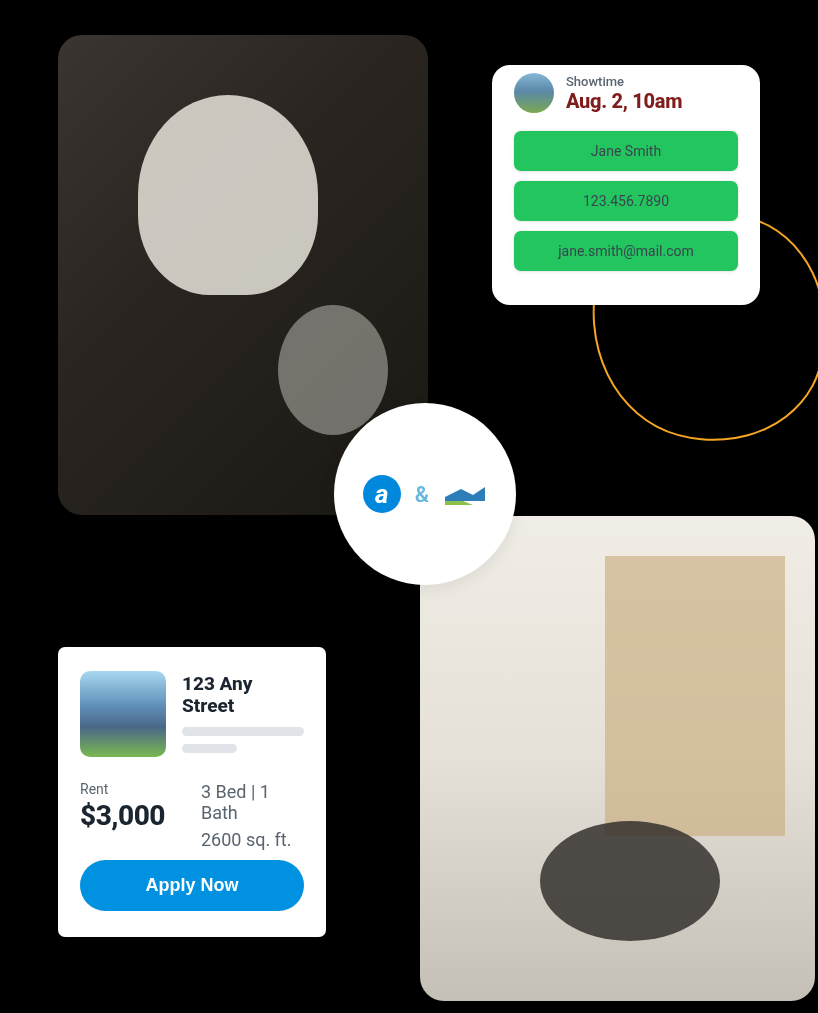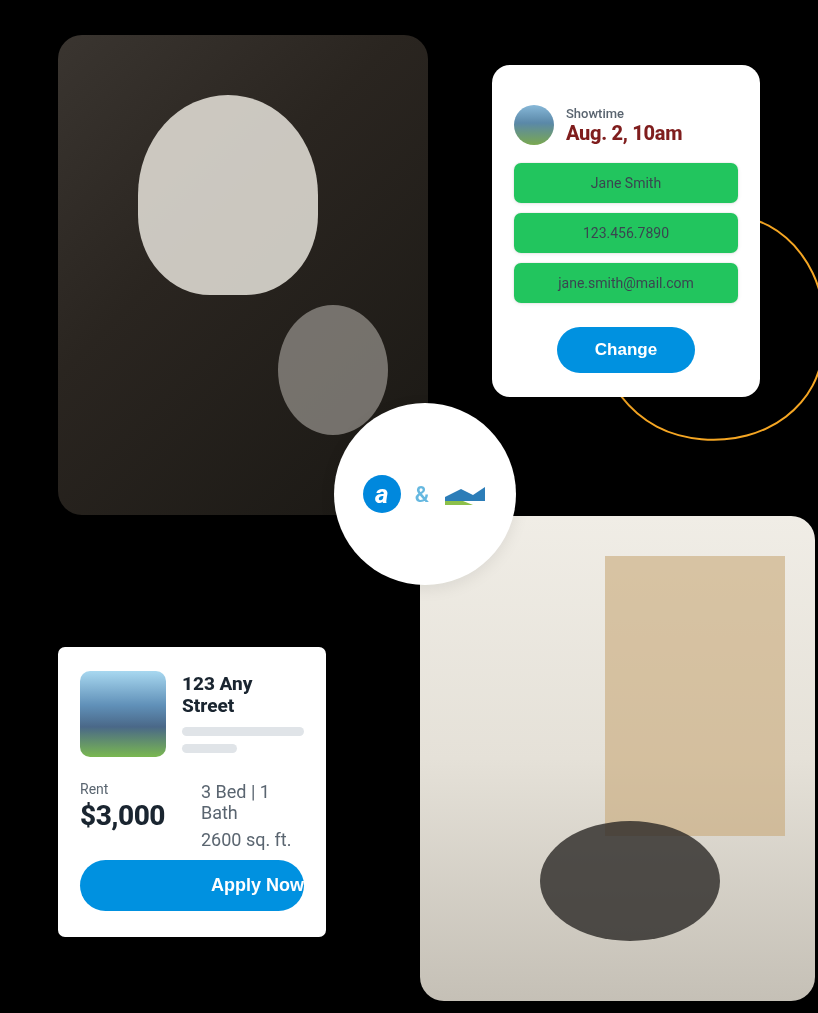--- a/index.html
+++ b/index.html
@@ -136,21 +136,21 @@
     .logo-b-icon svg { display: block; }
 
     
     .showtime-card {
       position: absolute;
       top: 65px;
       right: 58px;
       width: 268px;
       background: #fff;
       border-radius: 18px;
-      padding: 40px 22px 24px;
+      padding: 8px 22px 24px;
       z-index: 2;
       box-shadow: 0 6px 20px rgba(0,0,0,0.1);
     }
     .showtime-header {
       display: flex;
       align-items: center;
       gap: 12px;
       margin-bottom: 18px;
     }
     .showtime-avatar {
@@ -263,21 +263,20 @@
       display: block;
       width: 100%;
       background: #0091e0;
       color: #fff;
       border: none;
       border-radius: 999px;
       padding: 15px 0;
       font-size: 18px;
       font-weight: 700;
       cursor: pointer;
-      text-align: right;
     }
   </style>
 </head>
 <body>
 
 <div class="blob"></div>
 
 <div class="photo-topleft"></div>
 
 <div class="photo-bottomright"></div>
@@ -297,21 +296,20 @@
   <div class="showtime-header">
     <div class="showtime-avatar"></div>
     <div class="showtime-title-block">
       <div class="showtime-label">Showtime</div>
       <div class="showtime-datetime">Aug. 2, 10am</div>
     </div>
   </div>
   <input class="input-field" type="text" value="Jane Smith" style="">
   <input class="input-field" type="text" value="123.456.7890" style="">
   <input class="input-field" type="text" value="jane.smith@mail.com" style="">
-  <button class="change-btn">Change</button>
 </div>
 
 <div class="listing-card">
   <div class="listing-header">
     <div class="listing-thumb"></div>
     <div class="listing-title-block">
       <div class="listing-address">123 Any Street</div>
       <div class="skel-line"></div>
       <div class="skel-line short"></div>
     </div>

